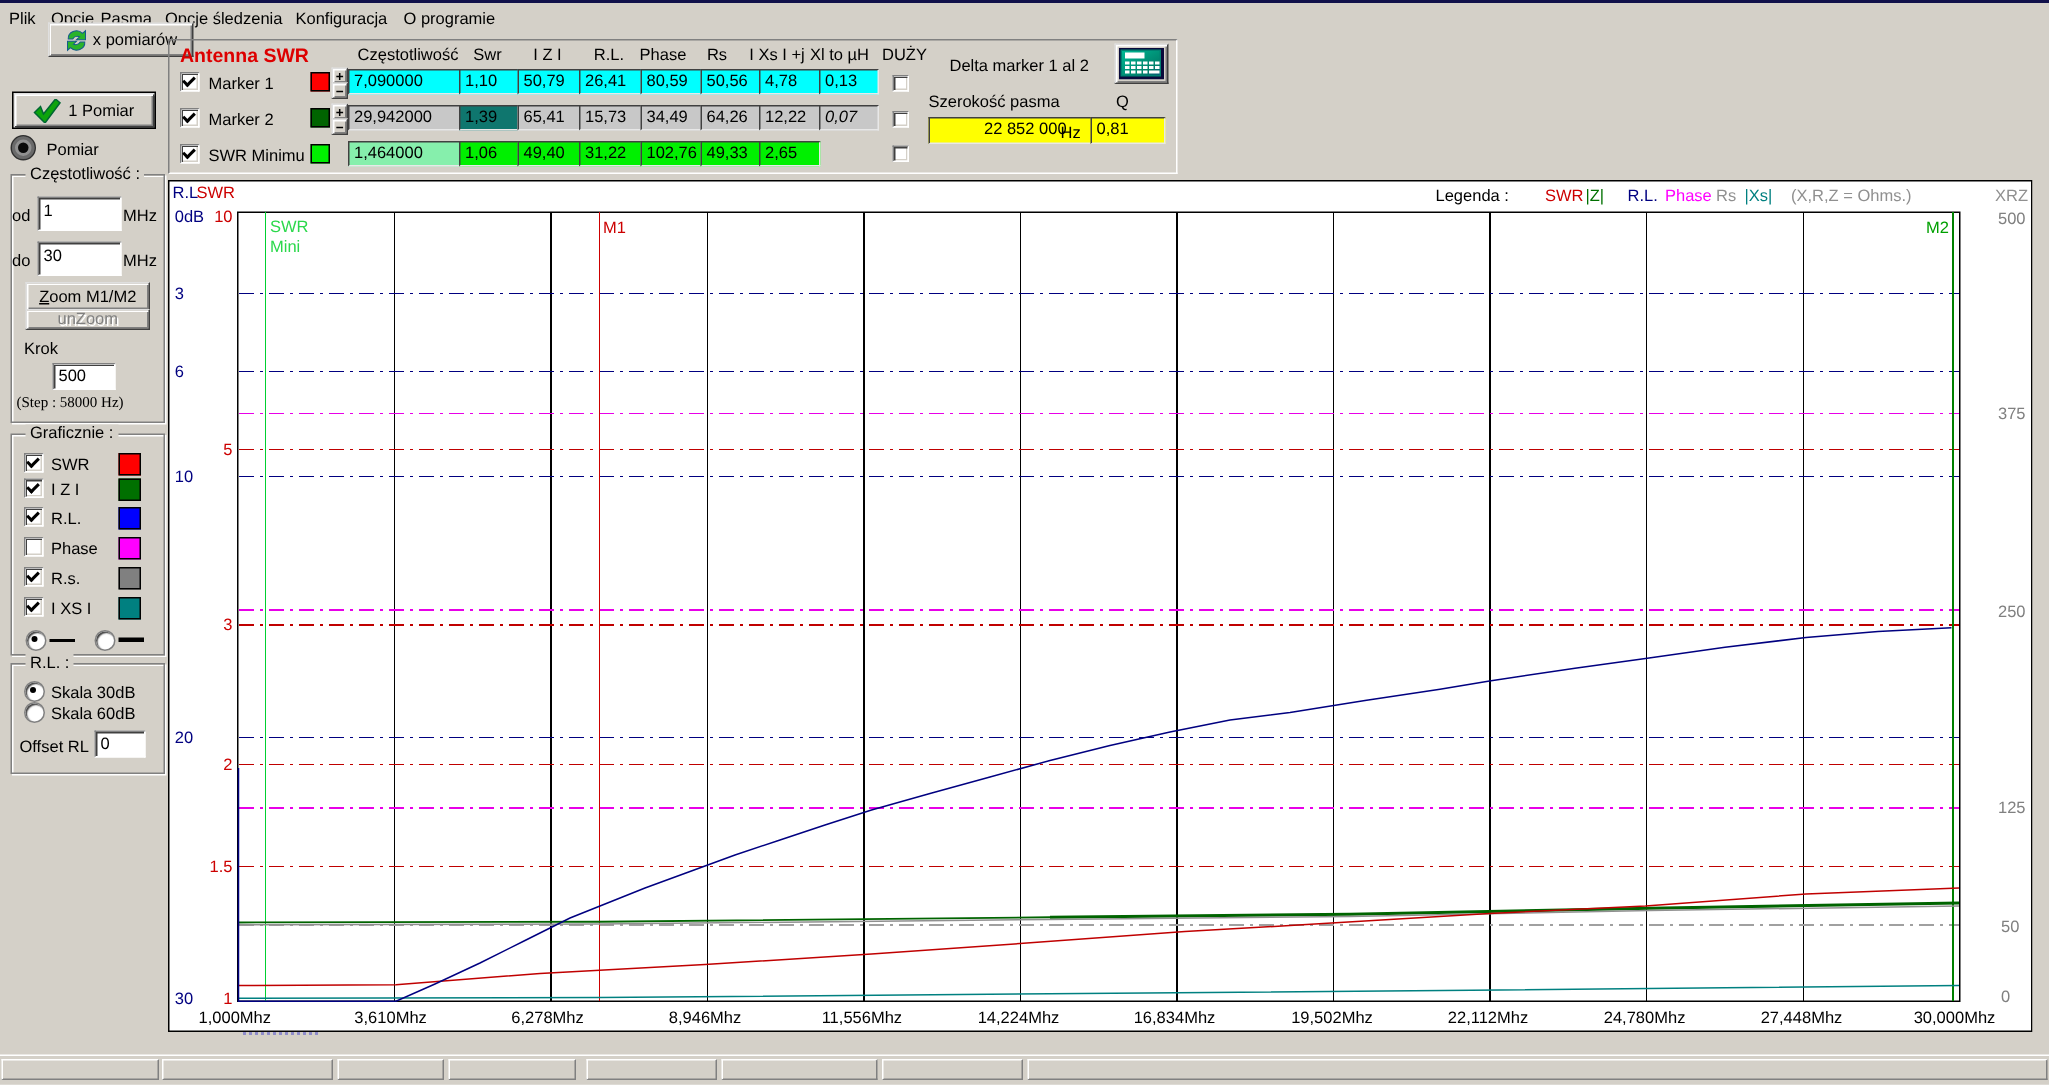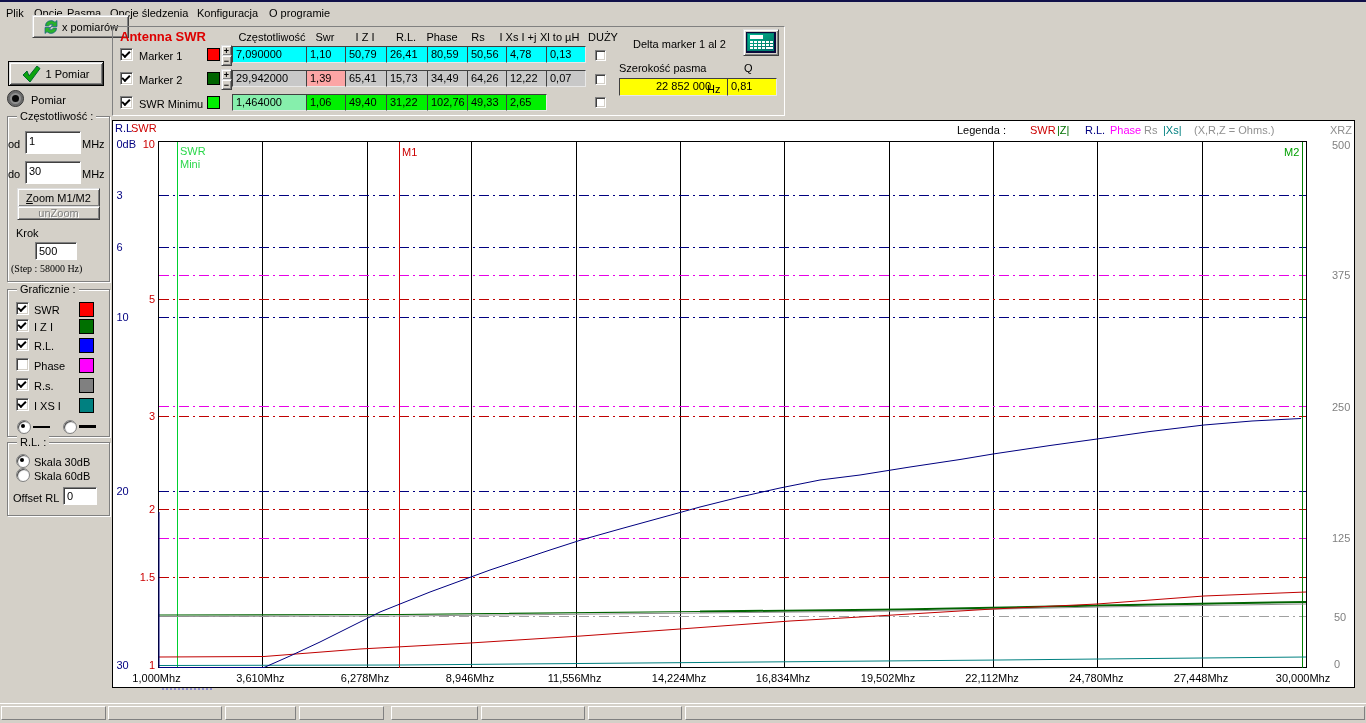--- a/index.html
+++ b/index.html
@@ -145,27 +145,27 @@
 <div class="cb" style="left:595px;top:50px;width:9px;height:9px;"></div>
 
 <div class="cb" style="left:120px;top:72px;">
     <div class="chk"></div>
   </div>
 <span class="abs" style="left:139px;top:74px;">Marker 2</span>
 <div class="swatch" style="left:207px;top:72px;width:11px;height:11px;background:#006400;"></div>
 <div class="btn" style="left:221px;top:69px;width:9px;height:9px;font-size:9px;font-weight:bold;">+</div>
 <div class="btn" style="left:221px;top:79px;width:9px;height:9px;font-size:9px;font-weight:bold;">−</div>
 <div class="tf" style="left:232px;top:70px;width:71px;height:15px;background:#c8c8c8;">29,942000</div>
-<div class="tf" style="left:306px;top:70px;width:35px;height:15px;background:#fca5a5;">1,39</div>
+<div class="tf" style="left:306px;top:70px;width:35px;height:15px;background:#0f766e;">1,39</div>
 <div class="tf" style="left:345px;top:70px;width:37px;height:15px;background:#c8c8c8;">65,41</div>
 <div class="tf" style="left:386px;top:70px;width:37px;height:15px;background:#c8c8c8;">15,73</div>
 <div class="tf" style="left:427px;top:70px;width:36px;height:15px;background:#c8c8c8;">34,49</div>
 <div class="tf" style="left:467px;top:70px;width:35px;height:15px;background:#c8c8c8;">64,26</div>
 <div class="tf" style="left:506px;top:70px;width:36px;height:15px;background:#c8c8c8;">12,22</div>
-<div class="tf" style="left:546px;top:70px;width:35px;height:15px;background:#c8c8c8;">0,07</div>
+<div class="tf" style="left:546px;top:70px;width:35px;height:15px;background:#c8c8c8;font-style:italic;">0,07</div>
 <div class="cb" style="left:595px;top:74px;width:9px;height:9px;"></div>
 
 <div class="cb" style="left:120px;top:96px;">
     <div class="chk"></div>
   </div>
 <span class="abs" style="left:139px;top:98px;">SWR Minimu</span>
 <div class="swatch" style="left:207px;top:96px;width:11px;height:11px;background:#00f000;"></div>
 <div class="tf" style="left:232px;top:94px;width:71px;height:15px;background:#86efac;">1,464000</div>
 <div class="tf" style="left:306px;top:94px;width:35px;height:15px;background:#00f000;">1,06</div>
 <div class="tf" style="left:345px;top:94px;width:37px;height:15px;background:#00f000;">49,40</div>

